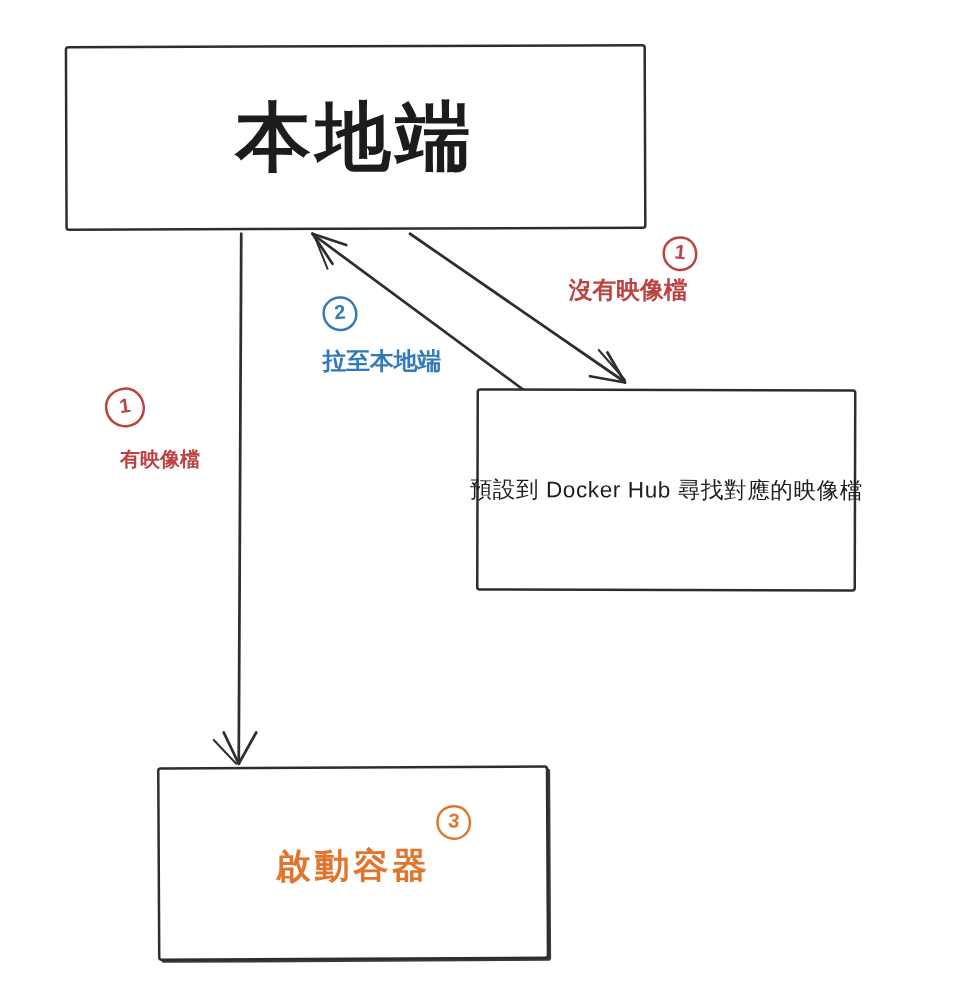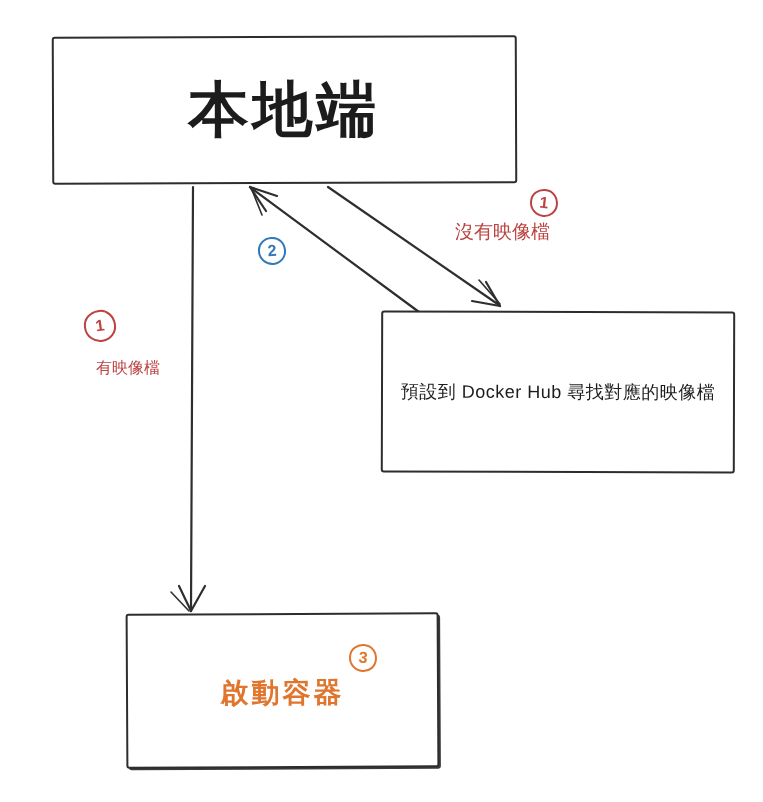--- a/index.html
+++ b/index.html
@@ -38,21 +38,21 @@
     transform: rotate(-0.2deg);
   }
   .box-local .label {
     font-size: 60px;
     font-weight: 600;
     letter-spacing: 4px;
     color: #1c1c1c;
   }
   .box-dockerhub {
     left: 381px; top: 311px;
-    width: 354px; height: 162px;
+    width: 304px; height: 162px;
     transform: rotate(0.15deg);
   }
   .box-dockerhub .label {
     font-size: 18px;
     font-weight: 500;
     letter-spacing: 0.5px;
     color: #1c1c1c;
     white-space: nowrap;
   }
   .box-container {
@@ -80,21 +80,21 @@
     font-size: 16px;
     font-weight: 600;
     background: transparent;
   }
   .badge-no-image   { left: 530px; top: 189px; color: var(--red, #bb4341); transform: rotate(6deg); }
   .badge-pull-local { left: 258px; top: 237px; color: var(--blue, #3179b8); transform: rotate(-4deg); }
   .badge-has-image  { left: 84px;  top: 310px; width: 32px; height: 32px; color: var(--red, #bb4341); transform: rotate(-8deg); }
   .badge-start     { left: 349px; top: 644px; color: var(--orange, #e0752e); transform: rotate(5deg); }
   .edge-label {
     position: absolute;
-    font-weight: 400;
+    font-weight: 700;
     white-space: nowrap;
   }
   .label-no-image   { left: 455px; top: 219px; font-size: 19px; color: var(--red, #bb4341); }
   .label-pull-local { left: 258px; top: 276px; font-size: 19px; color: var(--blue, #3179b8); }
   .label-has-image  { left: 96px;  top: 358px; font-size: 16px; color: var(--red, #bb4341); }
 </style>
 </head>
 <body>
 
 <div class="canvas">
@@ -134,15 +134,16 @@
   <div class="box box-container">
     <span class="label">啟動容器</span>
   </div>
 
   <div class="badge badge-no-image">1</div>
   <div class="badge badge-pull-local">2</div>
   <div class="badge badge-has-image">1</div>
   <div class="badge badge-start">3</div>
 
   <div class="edge-label label-no-image">沒有映像檔</div>
+  <div class="edge-label label-pull-local">拉至本地端</div>
   <div class="edge-label label-has-image">有映像檔</div>
 
 </div>
 
 </body></html>

